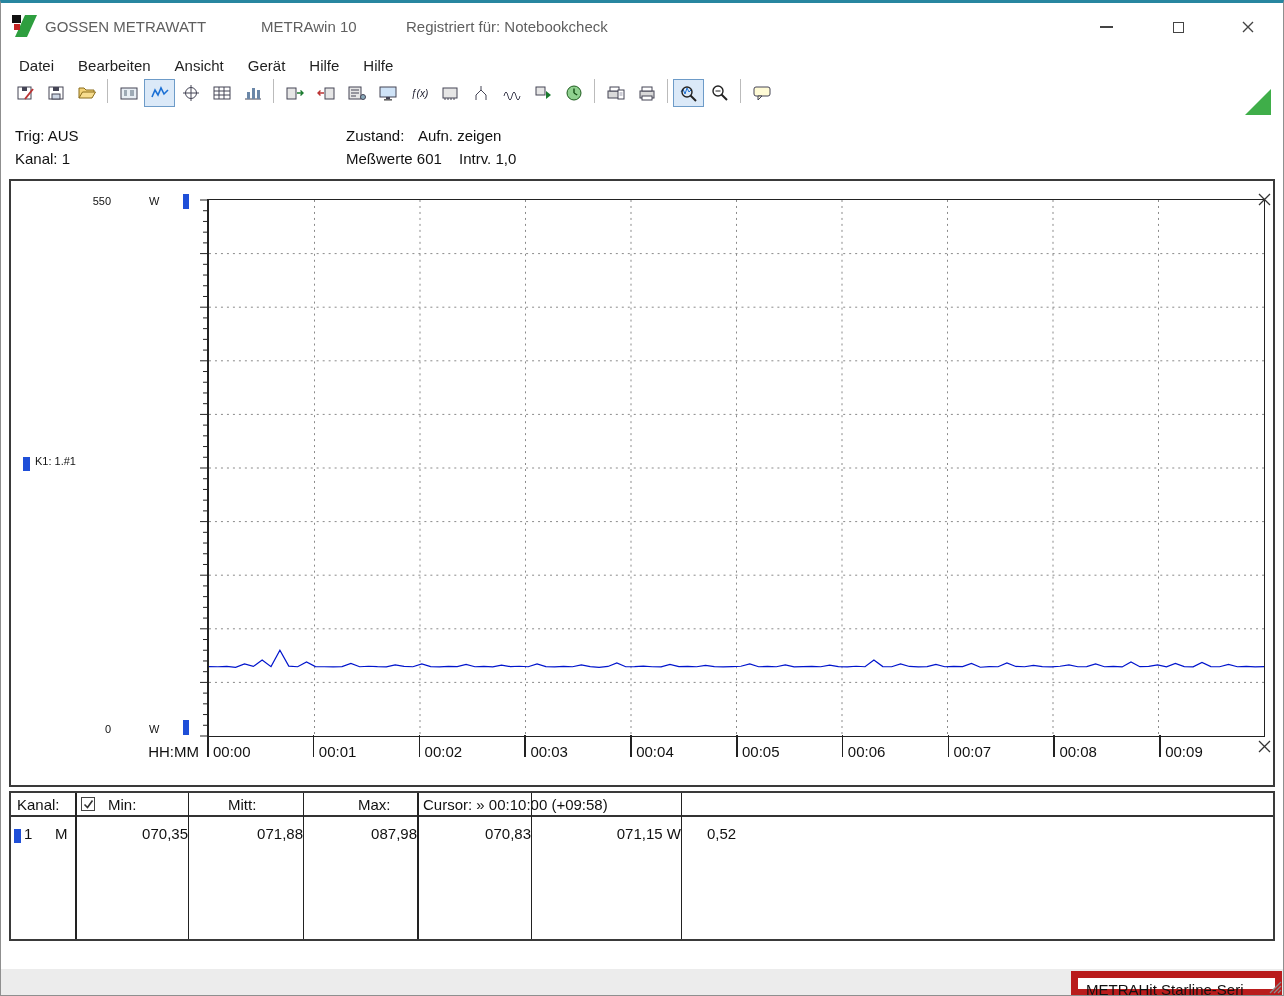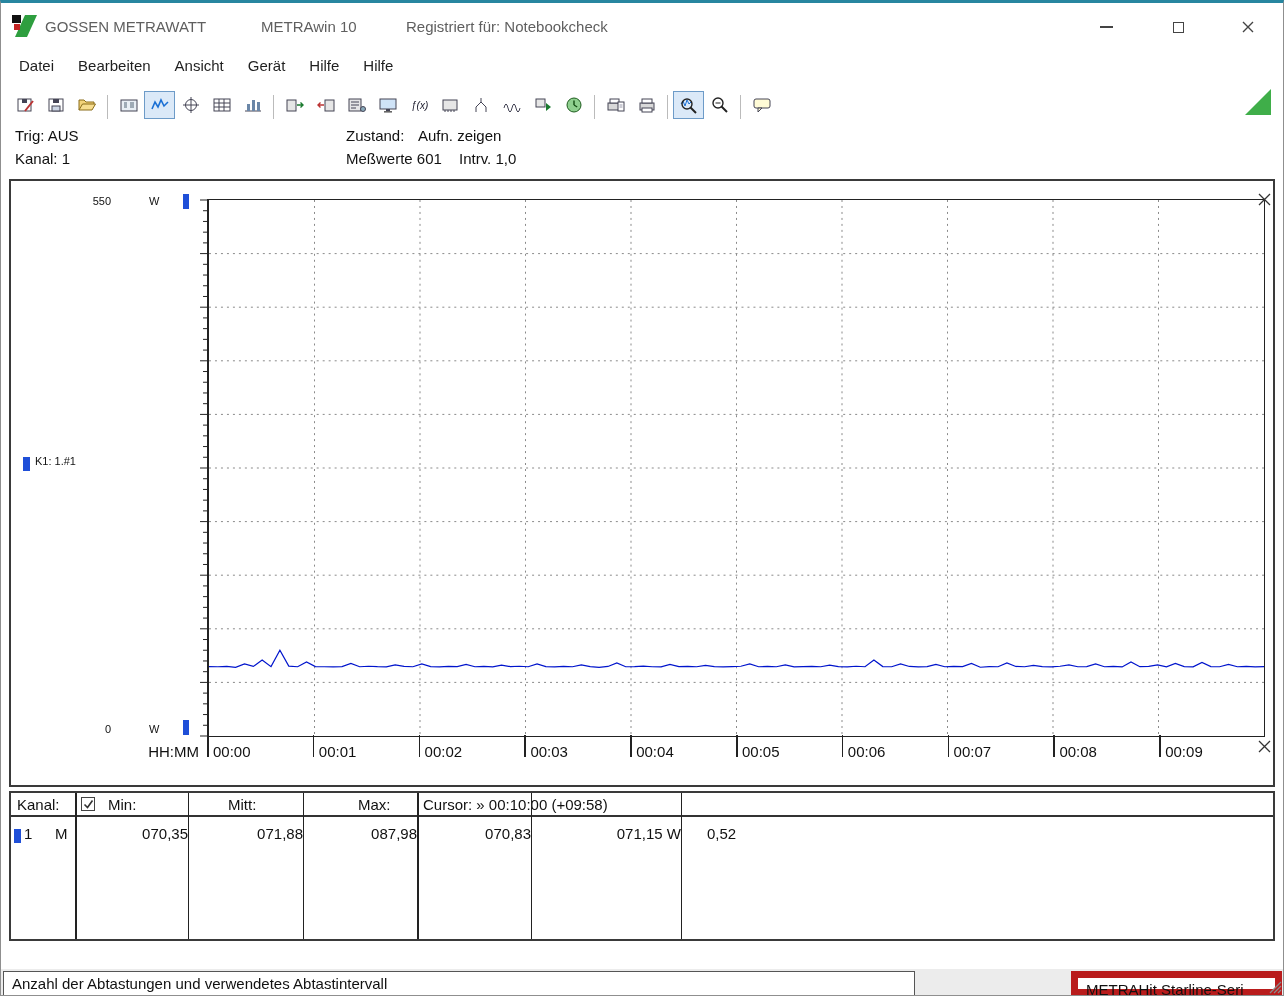--- a/index.html
+++ b/index.html
@@ -13,21 +13,21 @@
   .winbtn { position:absolute; top:9px; width:40px; height:30px; background:none; border:none;
             display:flex; align-items:center; justify-content:center; cursor:default; }
   .minline { width:13px; height:2px; background:#444; }
   .maxbox  { width:11px; height:11px; border:1.5px solid #444; }
 
   
   .menubar { position:absolute; left:0; top:48px; right:0; height:28px; display:flex; align-items:center; padding-left:6px; }
   .menu-item { font-size:15px; color:#1f1f1f; padding:3px 12px; background:none; border:none; }
 
   
-  .toolbar { position:absolute; left:0; top:76px; right:0; height:40px; display:flex; align-items:flex-end; padding-left:8px; }
+  .toolbar { position:absolute; left:0; top:76px; right:0; height:40px; display:flex; align-items:flex-start; padding-left:8px; }
   .tb { width:31px; height:28px; display:flex; align-items:center; justify-content:center;
         background:none; border:1px solid transparent; padding:0; }
   .tb svg { width:20px; height:18px; }
   .tb.active { background:#dbe9f8; border:1px solid #6d9bc8; }
   .tbsep { width:1px; height:24px; background:#bbb; margin:0 5px; flex:0 0 auto; }
   .tri { position:absolute; right:12px; top:86px; width:0; height:0;
          border-bottom:26px solid #3fae49; border-left:26px solid transparent; }
 
   
   .info { position:absolute; font-size:15px; color:#111; white-space:nowrap; }
@@ -433,20 +433,19 @@
     <span class="cell" style="left:44px;  width:20px;  text-align:left">M</span>
     <span class="cell" style="left:64px;  width:113px">070,35</span>
     <span class="cell" style="left:177px; width:115px">071,88</span>
     <span class="cell" style="left:292px; width:114px">087,98</span>
     <span class="cell" style="left:406px; width:114px">070,83</span>
     <span class="cell" style="left:520px; width:150px">071,15  W</span>
     <span class="cell" style="left:696px; width:120px; text-align:left">0,52</span>
   </div>
 
   <div class="statusbar">
-    <div class="cellL">Anzahl der Abtastungen und verwendetes Abtastintervall</div>
     <div class="cellR">METRAHit Starline-Seri</div>
   </div>
   <svg class="grip" width="13" height="13" viewBox="0 0 13 13">
       <path d="M12 1 L1 12 M12 5 L5 12 M12 9 L9 12" stroke="#8a8a8a" stroke-width="1.3" fill="none"></path>
     </svg>
 
 </div>
 
 </body></html>

